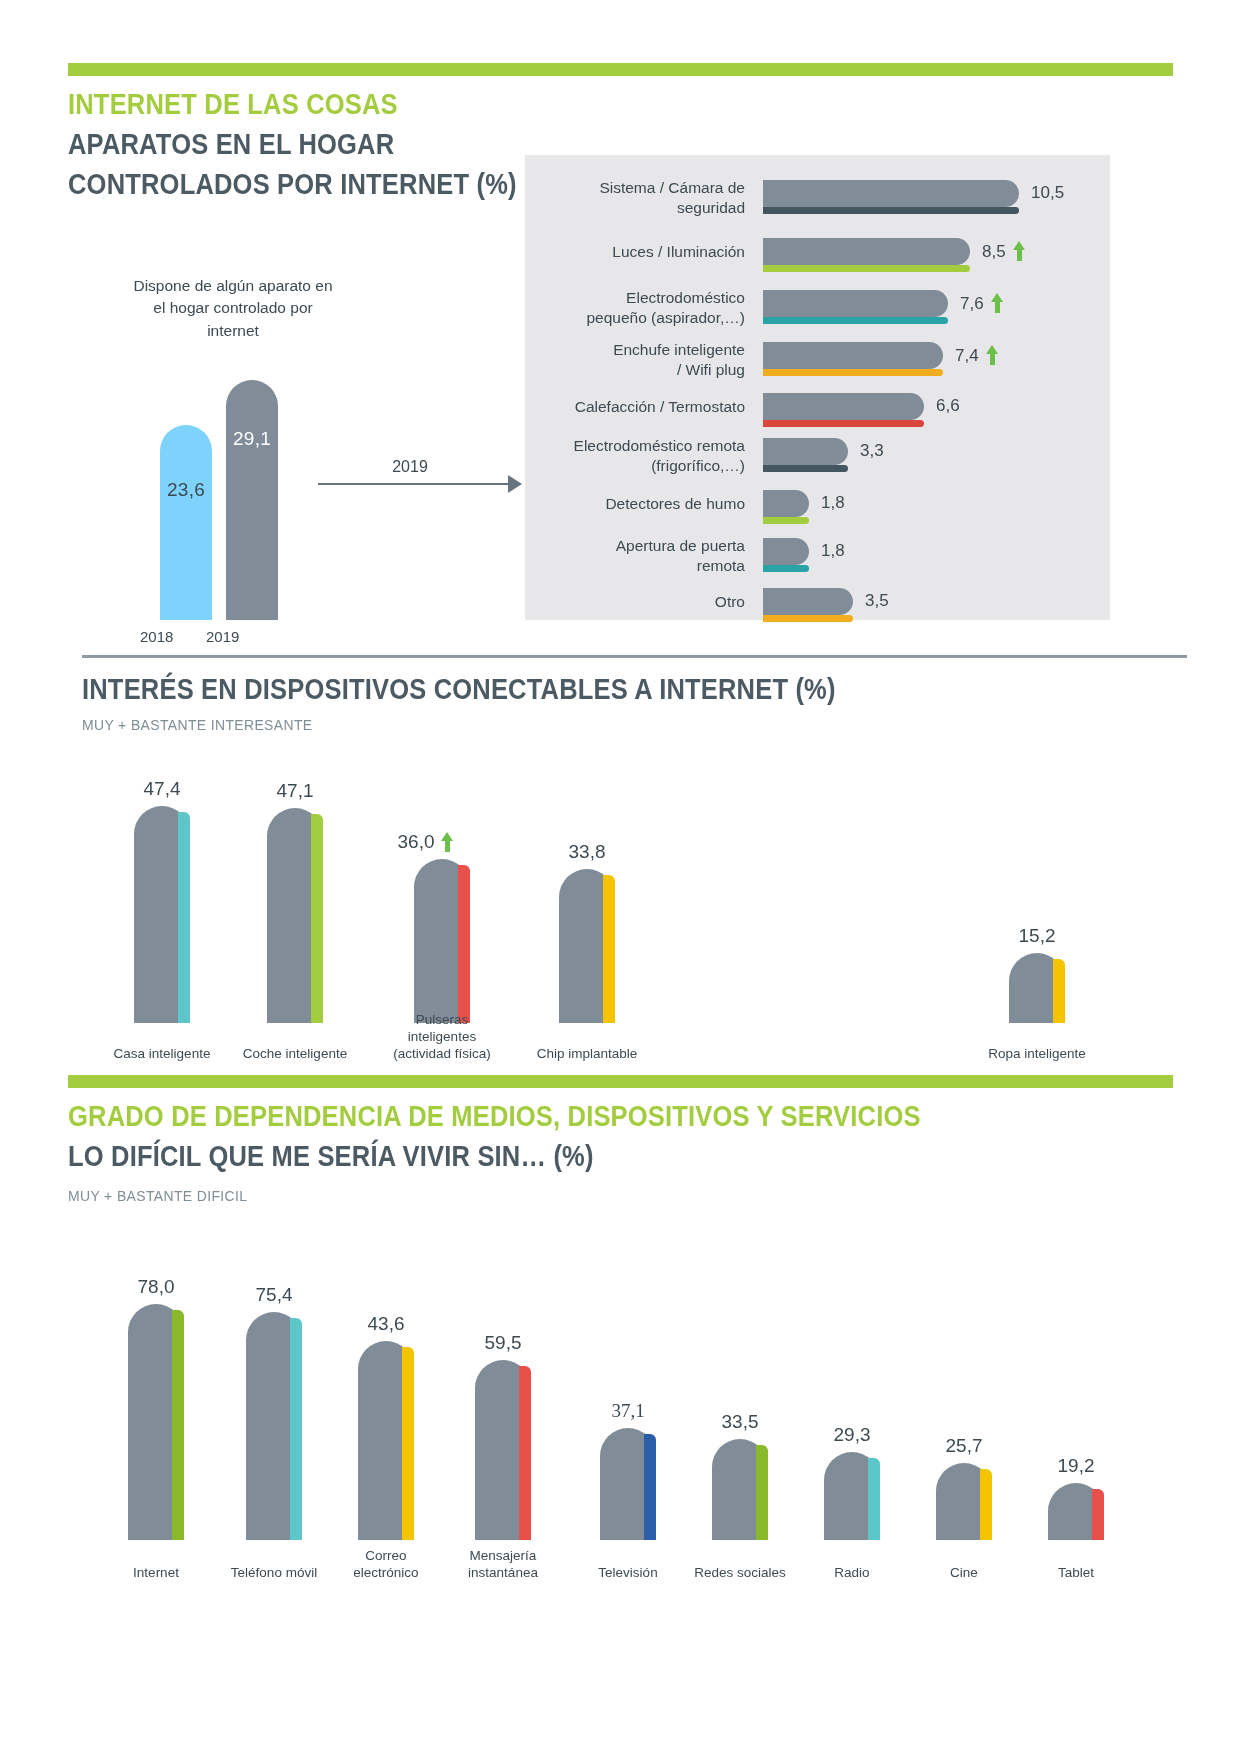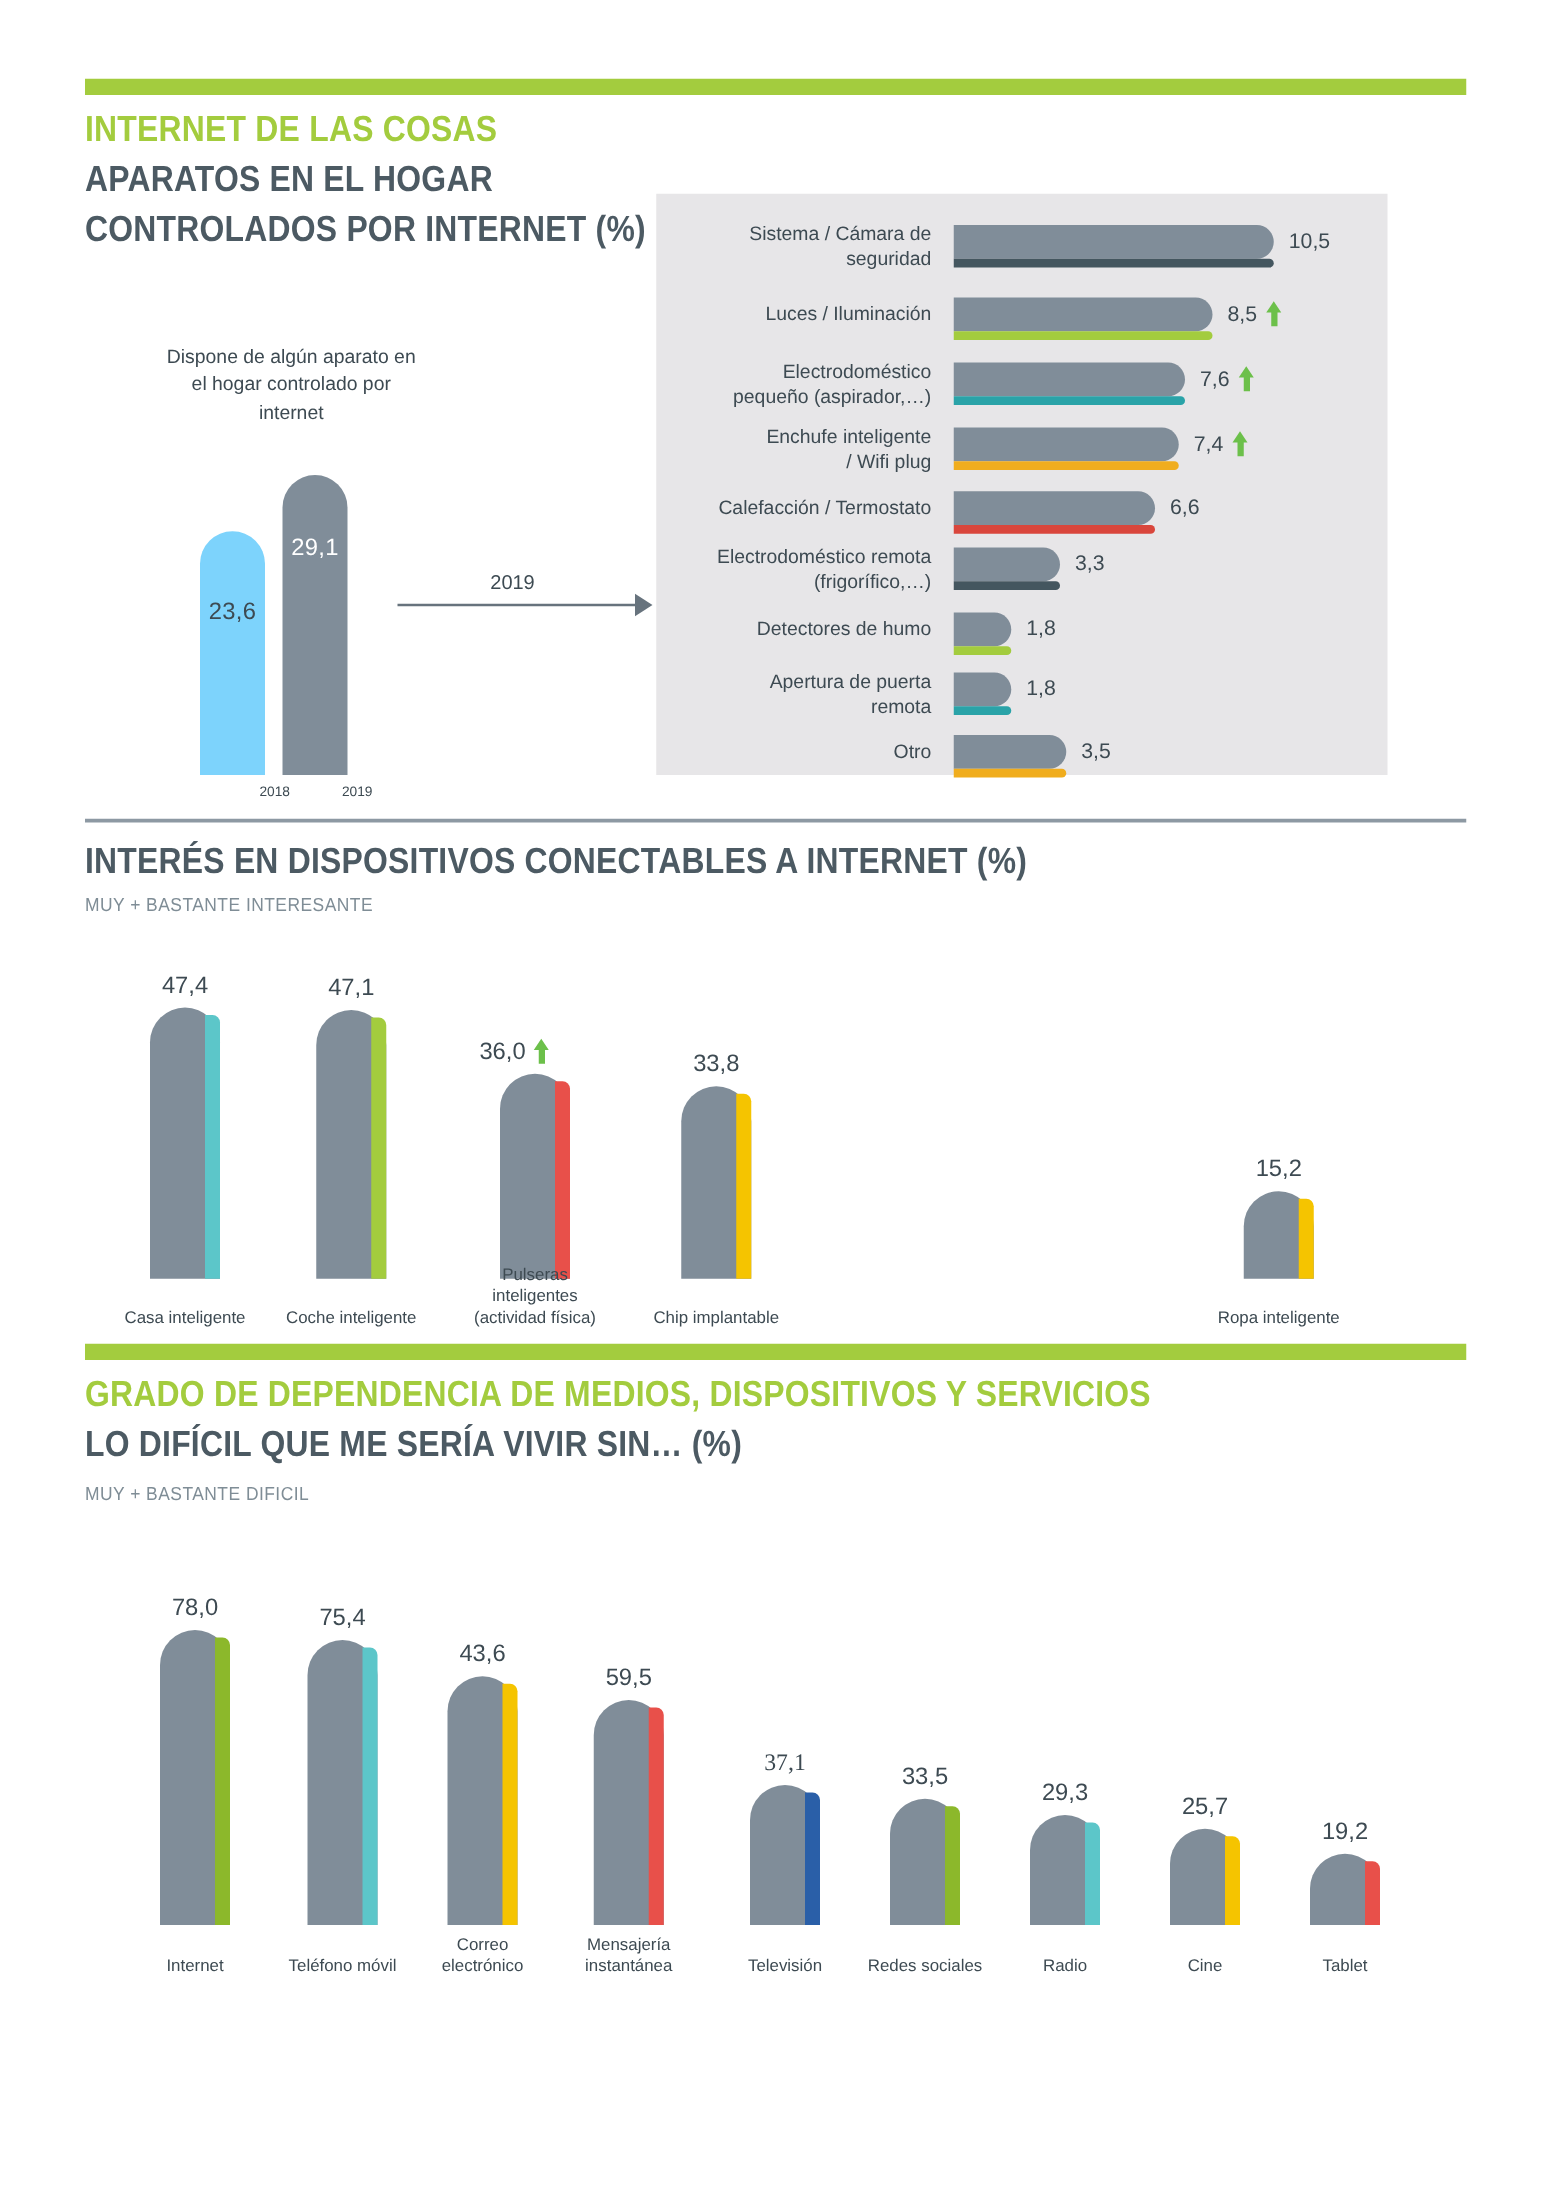--- a/index.html
+++ b/index.html
@@ -51,21 +51,21 @@
   .vbar-wrap { position: absolute; }
   .vbar {
     position: absolute; bottom: 0; width: 52px;
     border-radius: 26px 26px 0 0;
   }
   .vbar .vval {
     position: absolute; left: 0; width: 100%; text-align: center;
     font-size: 19px; letter-spacing: .3px;
   }
   .xlab {
-    position: absolute; text-align: right; font-size: 11px; color: #3d4a52;
+    position: absolute; text-align: left; font-size: 15px; color: #3d4a52;
   }
 
   .arrow-line { position: absolute; height: 2px; background: #67737d; }
   .arrow-head {
     position: absolute; width: 0; height: 0;
     border-top: 9px solid transparent; border-bottom: 9px solid transparent;
     border-left: 14px solid #67737d;
   }
   .arrow-year {
     position: absolute; font-size: 16px; color: #3d4a52; text-align: center;
@@ -111,21 +111,21 @@
   }
   .vcol .val {
     position: absolute; left: -22px; width: 100px; text-align: center;
     font-size: 19px; color: #3d4a52; white-space: nowrap;
   }
   .vcol .cat {
     position: absolute; left: -32px; width: 120px; text-align: center;
     font-size: 13.5px; line-height: 1.25; color: #3d4a52;
   }
 
-  #sec2 { position: absolute; left: 0; top: 655px; width: 1110px; height: 420px; padding-left: 36px; }
+  #sec2 { position: absolute; left: 14px; top: 655px; width: 1110px; height: 420px; padding-left: 36px; }
   #sec2 .rule-grey { left: 68px; top: 0; width: 1105px; }
   #sec3 { position: absolute; left: 0; top: 1075px; width: 1241px; height: 679px; }
   #sec3 .rule-green { left: 68px; top: 0; width: 1105px; }
 </style>
 </head>
 <body>
 
 <div class="page">
 
   <div id="sec1">

